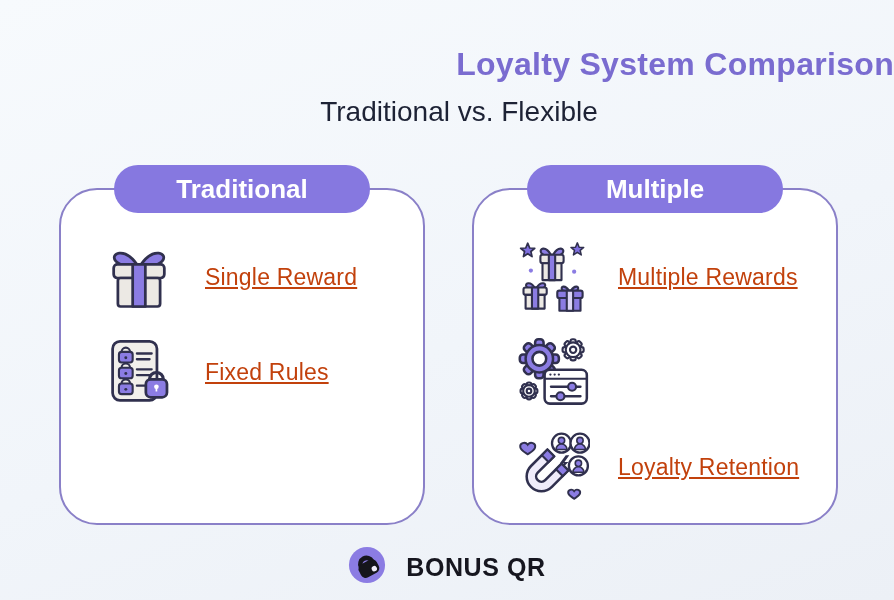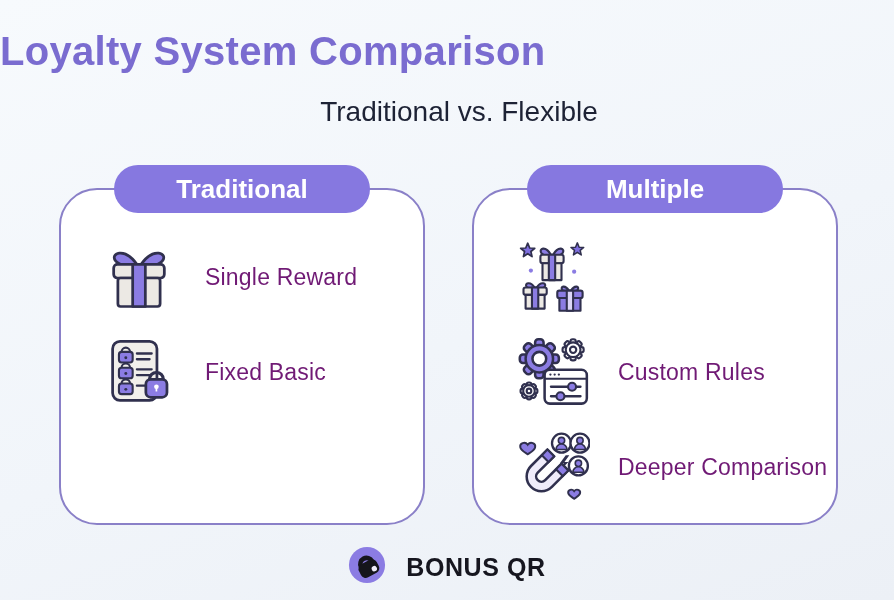--- a/index.html
+++ b/index.html
@@ -7,22 +7,22 @@
   body {
     width: 894px; height: 600px;
     font-family: "Liberation Sans", "DejaVu Sans", sans-serif;
     background: #eef2f7;
   }
   .canvas {
     position: relative; width: 894px; height: 600px; overflow: hidden;
     background: linear-gradient(160deg, #f7fafd 0%, #f1f5fa 55%, #ecf0f6 100%);
   }
   .title {
-    position: absolute; top: 29px; left: 0; width: 100%;
-    text-align: left; font-size: 40px; font-weight: 800;
+    position: absolute; top: 46px; left: 0; width: 100%;
+    text-align: right; font-size: 32px; font-weight: 800;
     color: var(--title-purple, #7a6cd0); letter-spacing: 0.3px;
   }
   .subtitle {
     position: absolute; top: 96px; left: 12px; width: 100%;
     text-align: center; font-size: 28px; font-weight: 500;
     color: var(--text-dark, #1d2235);
   }
   .cards { position: absolute; top: 188px; left: 59px; display: flex; gap: 47px; }
   .card {
     position: relative; width: 366px; height: 337px;
@@ -34,21 +34,21 @@
     position: absolute; top: -25px; left: 50%; transform: translateX(-50%);
     min-width: 256px; height: 48px; line-height: 48px; padding: 0 32px;
     background: var(--accent-purple, #8678e0); color: #fff;
     font-size: 26px; font-weight: 700; text-align: center;
     border-radius: 27px; white-space: nowrap;
   }
   .rows { position: absolute; top: 40px; left: 0; right: 0; display: flex; flex-direction: column; }
   .row { display: flex; align-items: center; height: 95px; padding-left: 40px; gap: 28px; }
   .icon { width: 76px; height: 76px; flex: 0 0 76px; display: flex; align-items: center; justify-content: center; }
   .icon svg { display: block; }
-  .label { font-size: 23px; font-weight: 500; color: #701a75; letter-spacing: 0.2px; }
+  .label { font-size: 23px; font-weight: 500; color: #c2410c; letter-spacing: 0.2px; text-decoration: underline; }
   .footer {
     position: absolute; top: 546px; left: 0; width: 100%;
     display: flex; align-items: center; justify-content: center; gap: 20px;
   }
   .brand { font-size: 25px; font-weight: 800; color: #16161f; letter-spacing: 0.6px; }
 </style>
 </head>
 <body>
 
 <div class="canvas">
@@ -98,21 +98,21 @@
               </g>
               <circle cx="23.5" cy="21.5" r="1.4" fill="#30304e"></circle>
               <circle cx="23.5" cy="36.5" r="1.4" fill="#30304e"></circle>
               <circle cx="23.5" cy="51.5" r="1.4" fill="#30304e"></circle>
               <path d="M46 42 a6.5 6.5 0 0 1 13 0" fill="none" stroke="#30304e" stroke-width="3"></path>
               <rect x="42.5" y="42" width="20" height="17" rx="4.5" fill="#8b7ce3" stroke="#30304e" stroke-width="2.6"></rect>
               <circle cx="52.5" cy="49" r="2.2" fill="#fff"></circle>
               <line x1="52.5" y1="49" x2="52.5" y2="53.5" stroke="#fff" stroke-width="1.6"></line>
             </svg>
           </span>
-          <span class="label">Fixed Basic</span>
+          <span class="label">Fixed Rules</span>
         </div>
 
 
       </div>
     </section>
 
     <section class="card">
       <div class="pill">Multiple</div>
       <div class="rows">
 
@@ -137,20 +137,21 @@
                 <rect x="11" y="52" width="18" height="13" fill="#ece9e4"></rect>
                 <rect x="17" y="45" width="6" height="20" fill="#8b7ce3"></rect>
                 <path d="M52 48 C48.5 42 43.5 44 45.7 47.2 C47.2 49.2 50.3 48.7 52 48 Z" fill="#8b7ce3"></path>
                 <path d="M54 48 C57.5 42 62.5 44 60.3 47.2 C58.8 49.2 55.7 48.7 54 48 Z" fill="#8b7ce3"></path>
                 <rect x="41" y="48" width="24" height="7" rx="2" fill="#8b7ce3"></rect>
                 <rect x="43" y="55" width="20" height="12" fill="#8b7ce3"></rect>
                 <rect x="50" y="48" width="6" height="19" fill="#ddd7f8"></rect>
               </g>
             </svg>
           </span>
+          <span class="label">Multiple Rewards</span>
         </div>
 
         <div class="row">
           <span class="icon">
             <svg viewBox="0 0 72 72" width="76" height="76">
               <g fill="#8b7ce3" stroke="#30304e" stroke-width="2.4">
                 <rect x="20" y="4" width="8" height="37" rx="3" transform="rotate(0 24 22.5)"></rect>
                 <rect x="20" y="4" width="8" height="37" rx="3" transform="rotate(45 24 22.5)"></rect>
                 <rect x="20" y="4" width="8" height="37" rx="3" transform="rotate(90 24 22.5)"></rect>
                 <rect x="20" y="4" width="8" height="37" rx="3" transform="rotate(135 24 22.5)"></rect>
@@ -177,21 +178,20 @@
               <line x1="29" y1="41.5" x2="69" y2="41.5" stroke="#30304e" stroke-width="2"></line>
               <circle cx="34.5" cy="37.5" r="1.1" fill="#30304e"></circle>
               <circle cx="38.5" cy="37.5" r="1.1" fill="#30304e"></circle>
               <circle cx="42.5" cy="37.5" r="1.1" fill="#30304e"></circle>
               <line x1="35" y1="49" x2="63" y2="49" stroke="#30304e" stroke-width="2.2" stroke-linecap="round"></line>
               <circle cx="55" cy="49" r="3.8" fill="#8b7ce3" stroke="#30304e" stroke-width="2"></circle>
               <line x1="35" y1="58" x2="63" y2="58" stroke="#30304e" stroke-width="2.2" stroke-linecap="round"></line>
               <circle cx="44" cy="58" r="3.8" fill="#8b7ce3" stroke="#30304e" stroke-width="2"></circle>
             </svg>
           </span>
-          <span class="label">Custom Rules</span>
         </div>
 
         <div class="row">
           <span class="icon">
             <svg viewBox="0 0 72 72" width="76" height="76">
               <path d="M13 14 c-2.5 -3.5 -8 -1.5 -7 2.5 c0.8 3 5 5 7 6.5 c2 -1.5 6.2 -3.5 7 -6.5 c1 -4 -4.5 -6 -7 -2.5 Z" fill="#8b7ce3" stroke="#30304e" stroke-width="1.8"></path>
               <path d="M57 58 c-2 -2.8 -6.4 -1.2 -5.6 2 c0.65 2.4 4 4 5.6 5.2 c1.6 -1.2 4.95 -2.8 5.6 -5.2 c0.8 -3.2 -3.6 -4.8 -5.6 -2 Z" fill="#8b7ce3" stroke="#30304e" stroke-width="1.8"></path>
               <g>
                 <circle cx="45" cy="12.5" r="9" fill="#fff" stroke="#30304e" stroke-width="2.2"></circle>
                 <circle cx="45" cy="10" r="3" fill="#8b7ce3" stroke="#30304e" stroke-width="1.5"></circle>
@@ -208,21 +208,21 @@
                 <path d="M55.8 40 a5.2 5.2 0 0 1 10.4 0 Z" fill="#8b7ce3" stroke="#30304e" stroke-width="1.5"></path>
               </g>
               <path d="M49 24 l-5.5 7.5 h3.8 l-4.2 7 l8.5 -8.2 h-3.8 l4.6 -6.3 Z" fill="#30304e"></path>
               <g transform="rotate(45 26 44)">
                 <path d="M12 22 L12 44 A14 14 0 0 0 40 44 L40 22 L31 22 L31 44 A5 5 0 0 1 21 44 L21 22 Z" fill="#efecfa" stroke="#30304e" stroke-width="2.4" stroke-linejoin="round"></path>
                 <rect x="12" y="22" width="9" height="7.5" fill="#8b7ce3" stroke="#30304e" stroke-width="2"></rect>
                 <rect x="31" y="22" width="9" height="7.5" fill="#8b7ce3" stroke="#30304e" stroke-width="2"></rect>
               </g>
             </svg>
           </span>
-          <span class="label">Deeper Comparison</span>
+          <span class="label">Loyalty Retention</span>
         </div>
 
       </div>
     </section>
 
   </div>
 
   <footer class="footer">
     <span class="logo">
       <svg viewBox="0 0 40 40" width="38" height="38">

